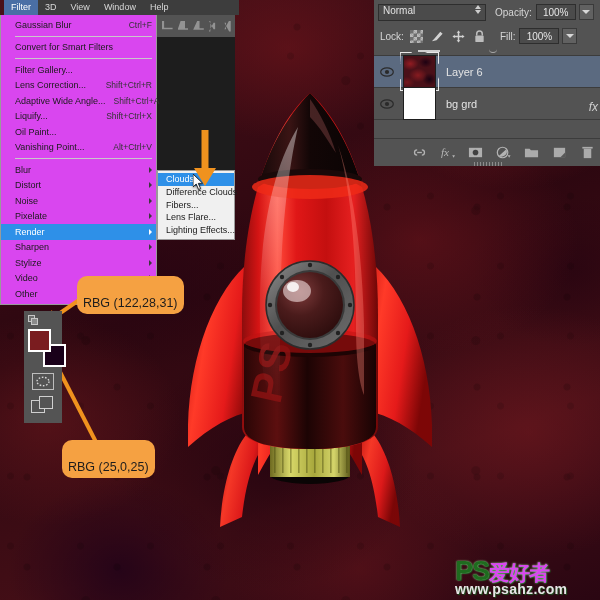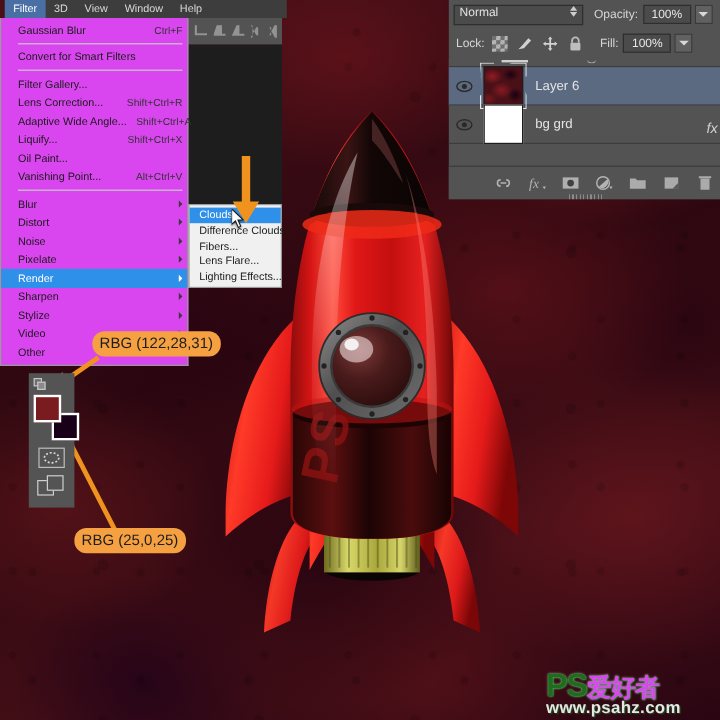--- a/index.html
+++ b/index.html
@@ -125,21 +125,21 @@
 
   
   .arrow-svg { position: absolute; pointer-events: none; }
 
   
   .callout {
     position: absolute;
     background: #f5a142;
     color: #1d1d1d;
     font-size: 12.5px;
-    padding: 3px 6px 4px;
+    padding: 20px 6px 4px;
     white-space: nowrap;
     line-height: 1.15;
     border-radius: 10px;
   }
 
   
   .toolstrip {
     position: absolute; left: 24px; top: 311px; width: 38px; height: 112px;
     background: #545454;
   }

